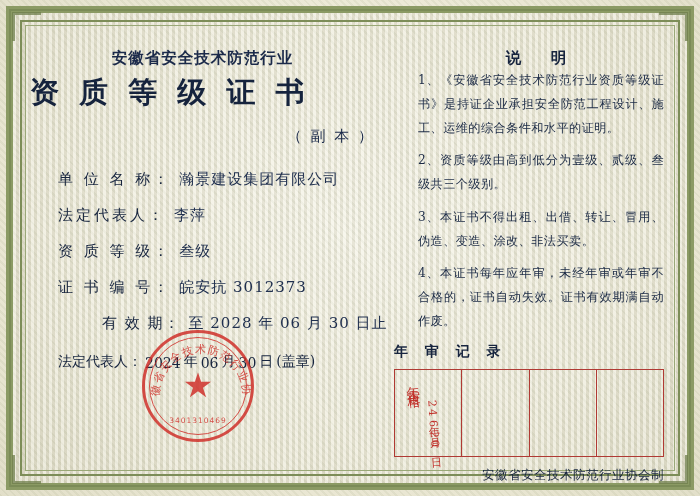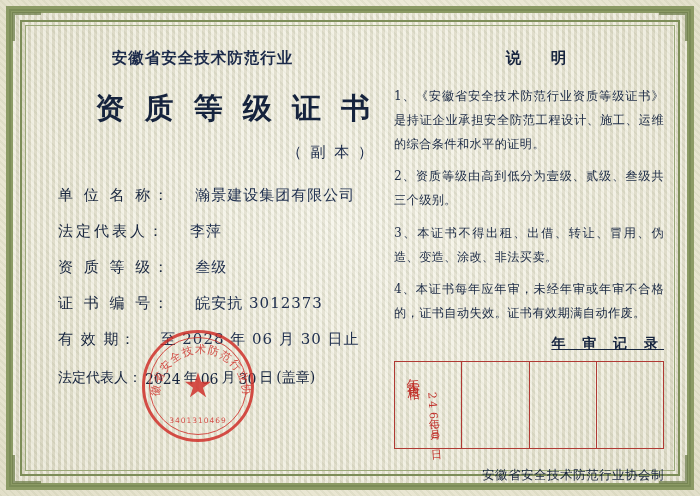--- a/index.html
+++ b/index.html
@@ -79,22 +79,22 @@
   }
   .org-line {
     text-align: center;
     font-size: 15.5px;
     letter-spacing: 1px;
     color: #1b2a4a;
     font-family: "DejaVu Serif", serif;
     font-weight: bold;
   }
   .main-title {
-    text-align: right;
-    margin-top: 20px;
+    text-align: left;
+    margin-top: 4px;
     font-size: 29px;
     letter-spacing: 5px;
     color: #15233d;
     font-family: "DejaVu Serif", serif;
     font-weight: bold;
   }
   .sub-title {
     text-align: right;
     margin-top: 14px;
     font-size: 15px;
@@ -112,24 +112,24 @@
     margin-bottom: 17px;
     position: relative;
   }
   .f-label {
     font-size: 15px;
     color: #17253f;
     font-family: "DejaVu Serif", serif;
     letter-spacing: 3px;
     white-space: nowrap;
   }
-  .f-label.wide { letter-spacing: 1.5px; }
+  .f-label.wide { letter-spacing: 1.5px; margin-left: 44px; }
   .f-value {
     font-size: 15px;
-    margin-left: 24px;
+    margin-left: 8px;
     color: #1d2a46;
     font-family: "DejaVu Serif", serif;
     letter-spacing: 1px;
     white-space: nowrap;
   }
   .f-value.hand {
     font-family: "DejaVu Serif", serif;
     color: #20304f;
   }
   .date-row {
@@ -195,40 +195,39 @@
   .notes-title {
     text-align: center;
     font-size: 15.5px;
     letter-spacing: 12px;
     color: #17253f;
     font-family: "DejaVu Serif", serif;
     font-weight: bold;
     padding-left: 26px;
   }
   .notes {
-    margin-top: 16px;
+    padding-left: 24px;
   }
   .note-item {
     font-size: 12.2px;
     line-height: 1.95;
     color: #1b2a45;
     font-family: "DejaVu Serif", serif;
     margin-bottom: 9px;
     text-align: justify;
     letter-spacing: .4px;
   }
   .review-title {
-    text-align: right;
+    text-align: left;
     margin-top: 0;
     font-size: 14px;
     letter-spacing: 6px;
     color: #17253f;
     font-family: "DejaVu Serif", serif;
     font-weight: bold;
-    text-decoration: underline;
   }
   .review-table {
     margin-top: 8px;
     border: 1.5px solid #b03a34;
     height: 86px;
     display: flex;
   }
   .review-table .cell {
     flex: 1;
     border-right: 1.5px solid #b03a34;

